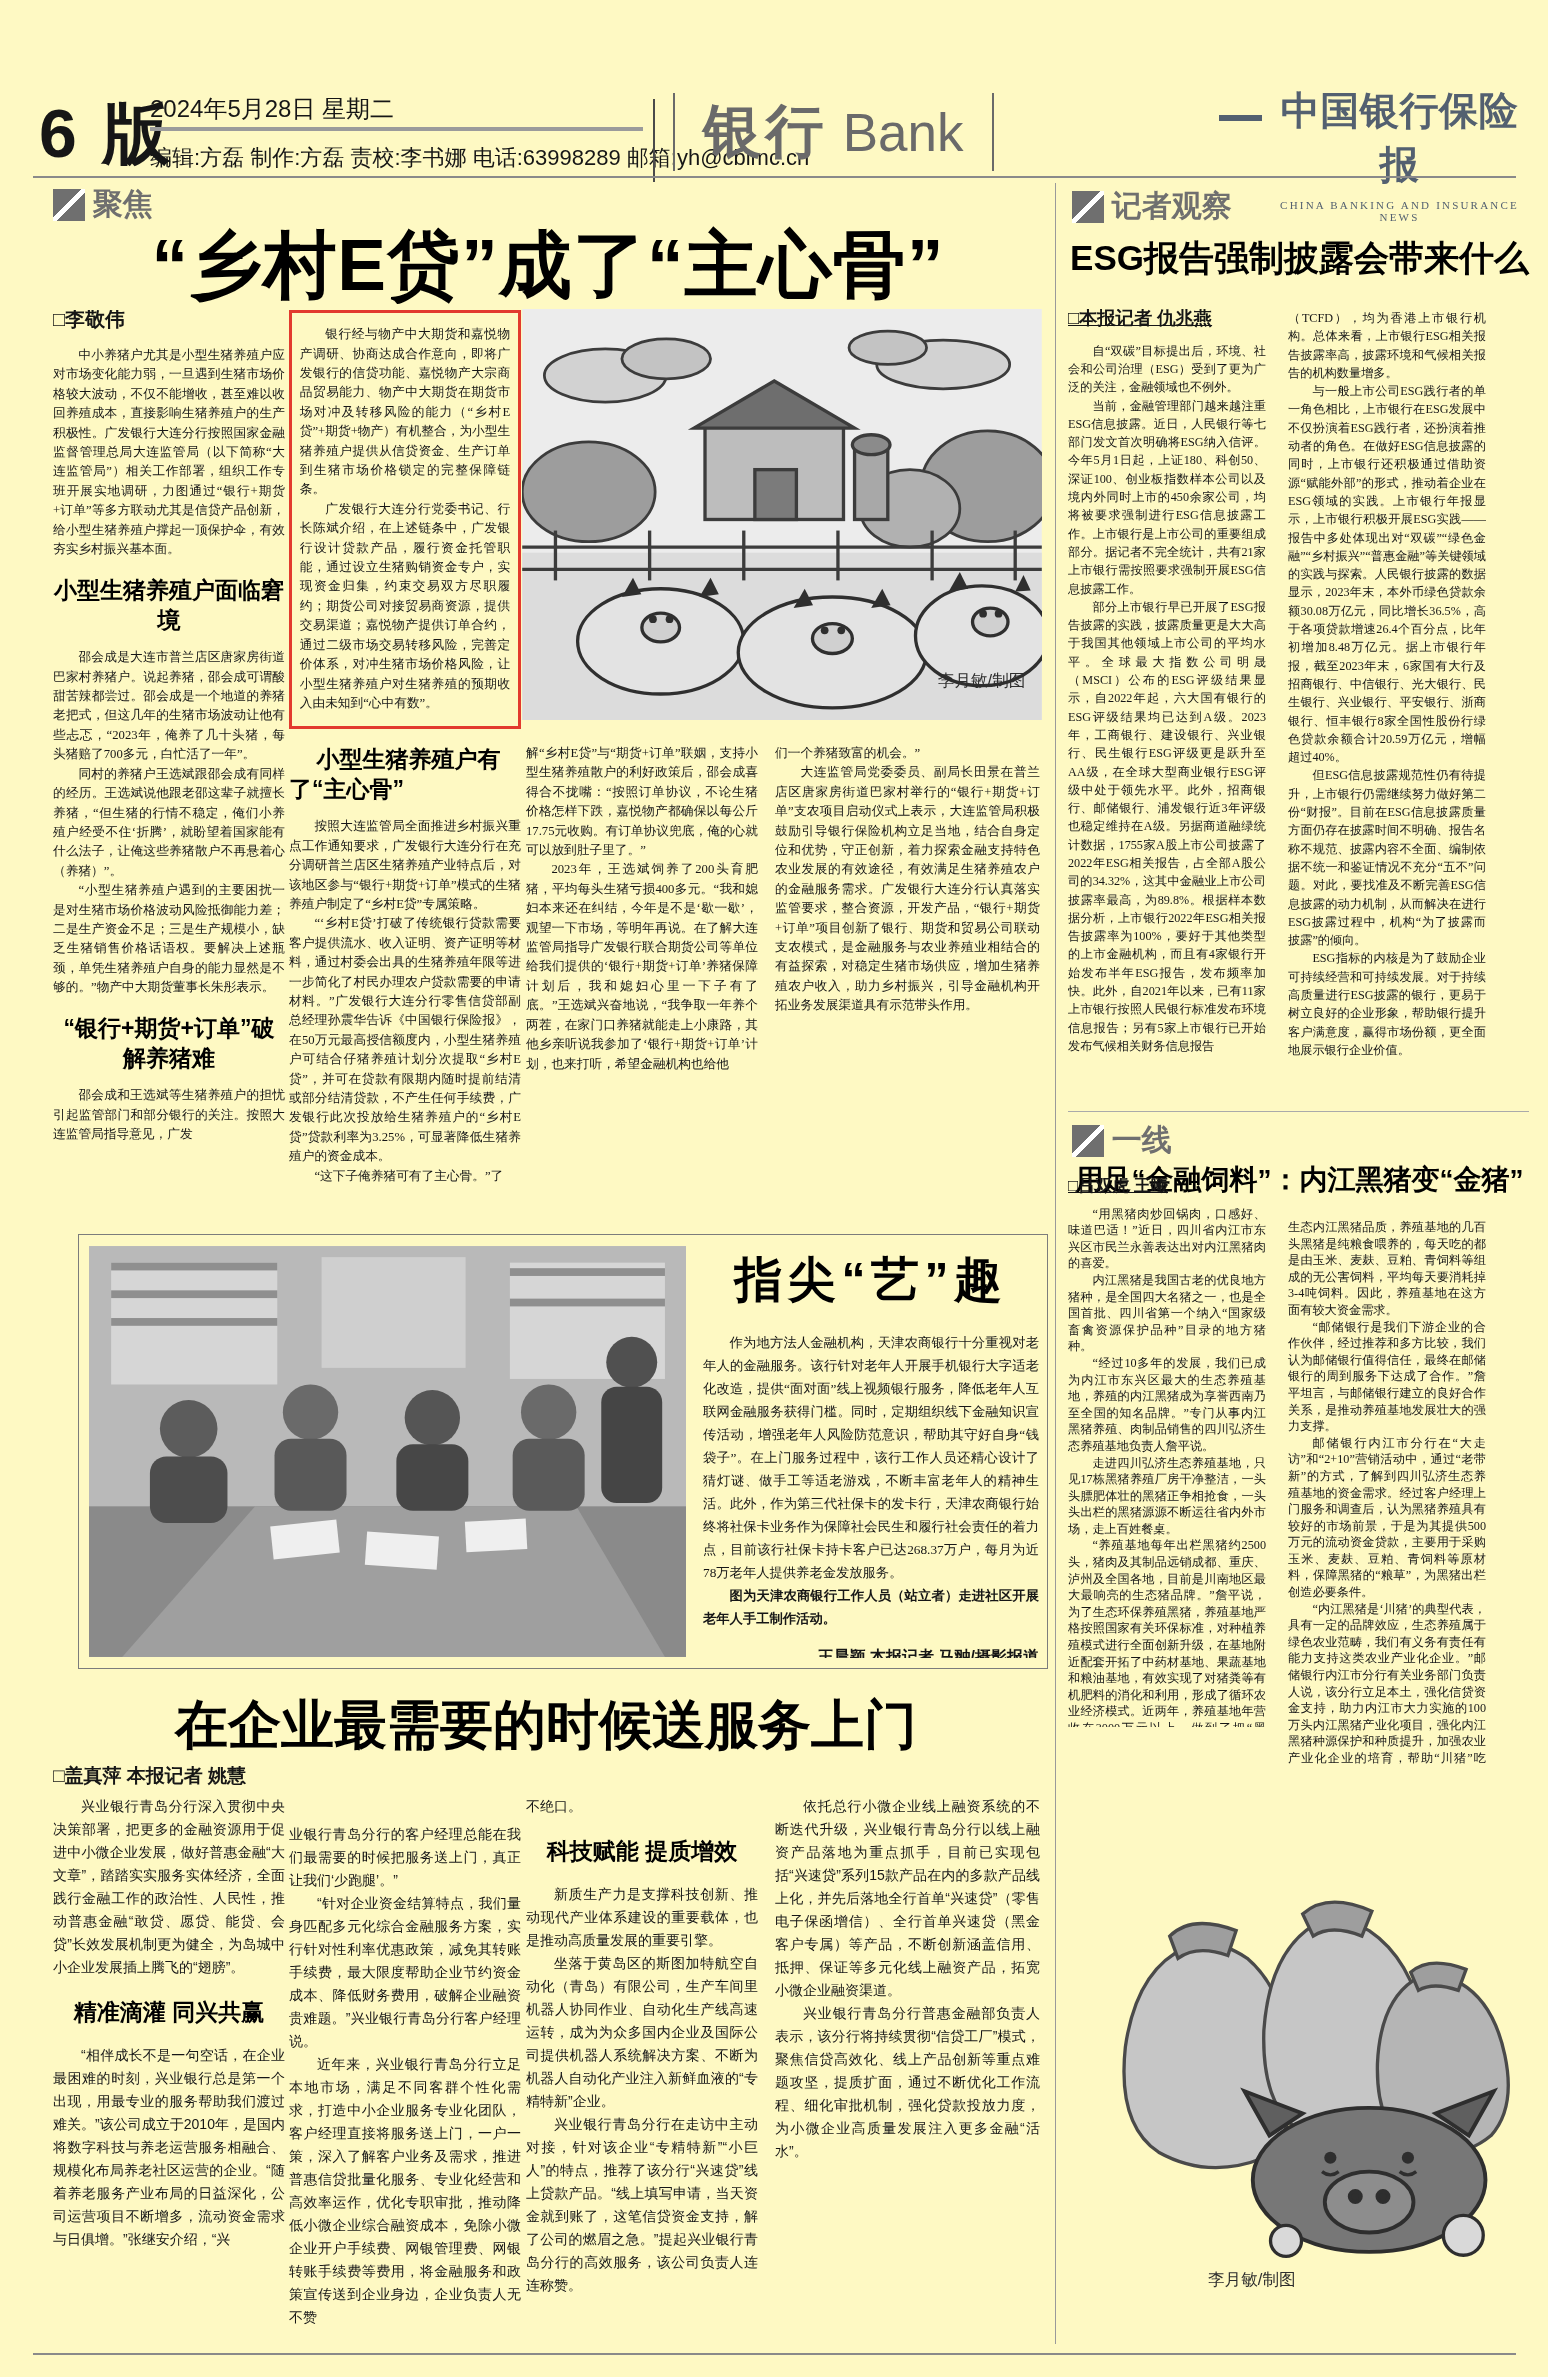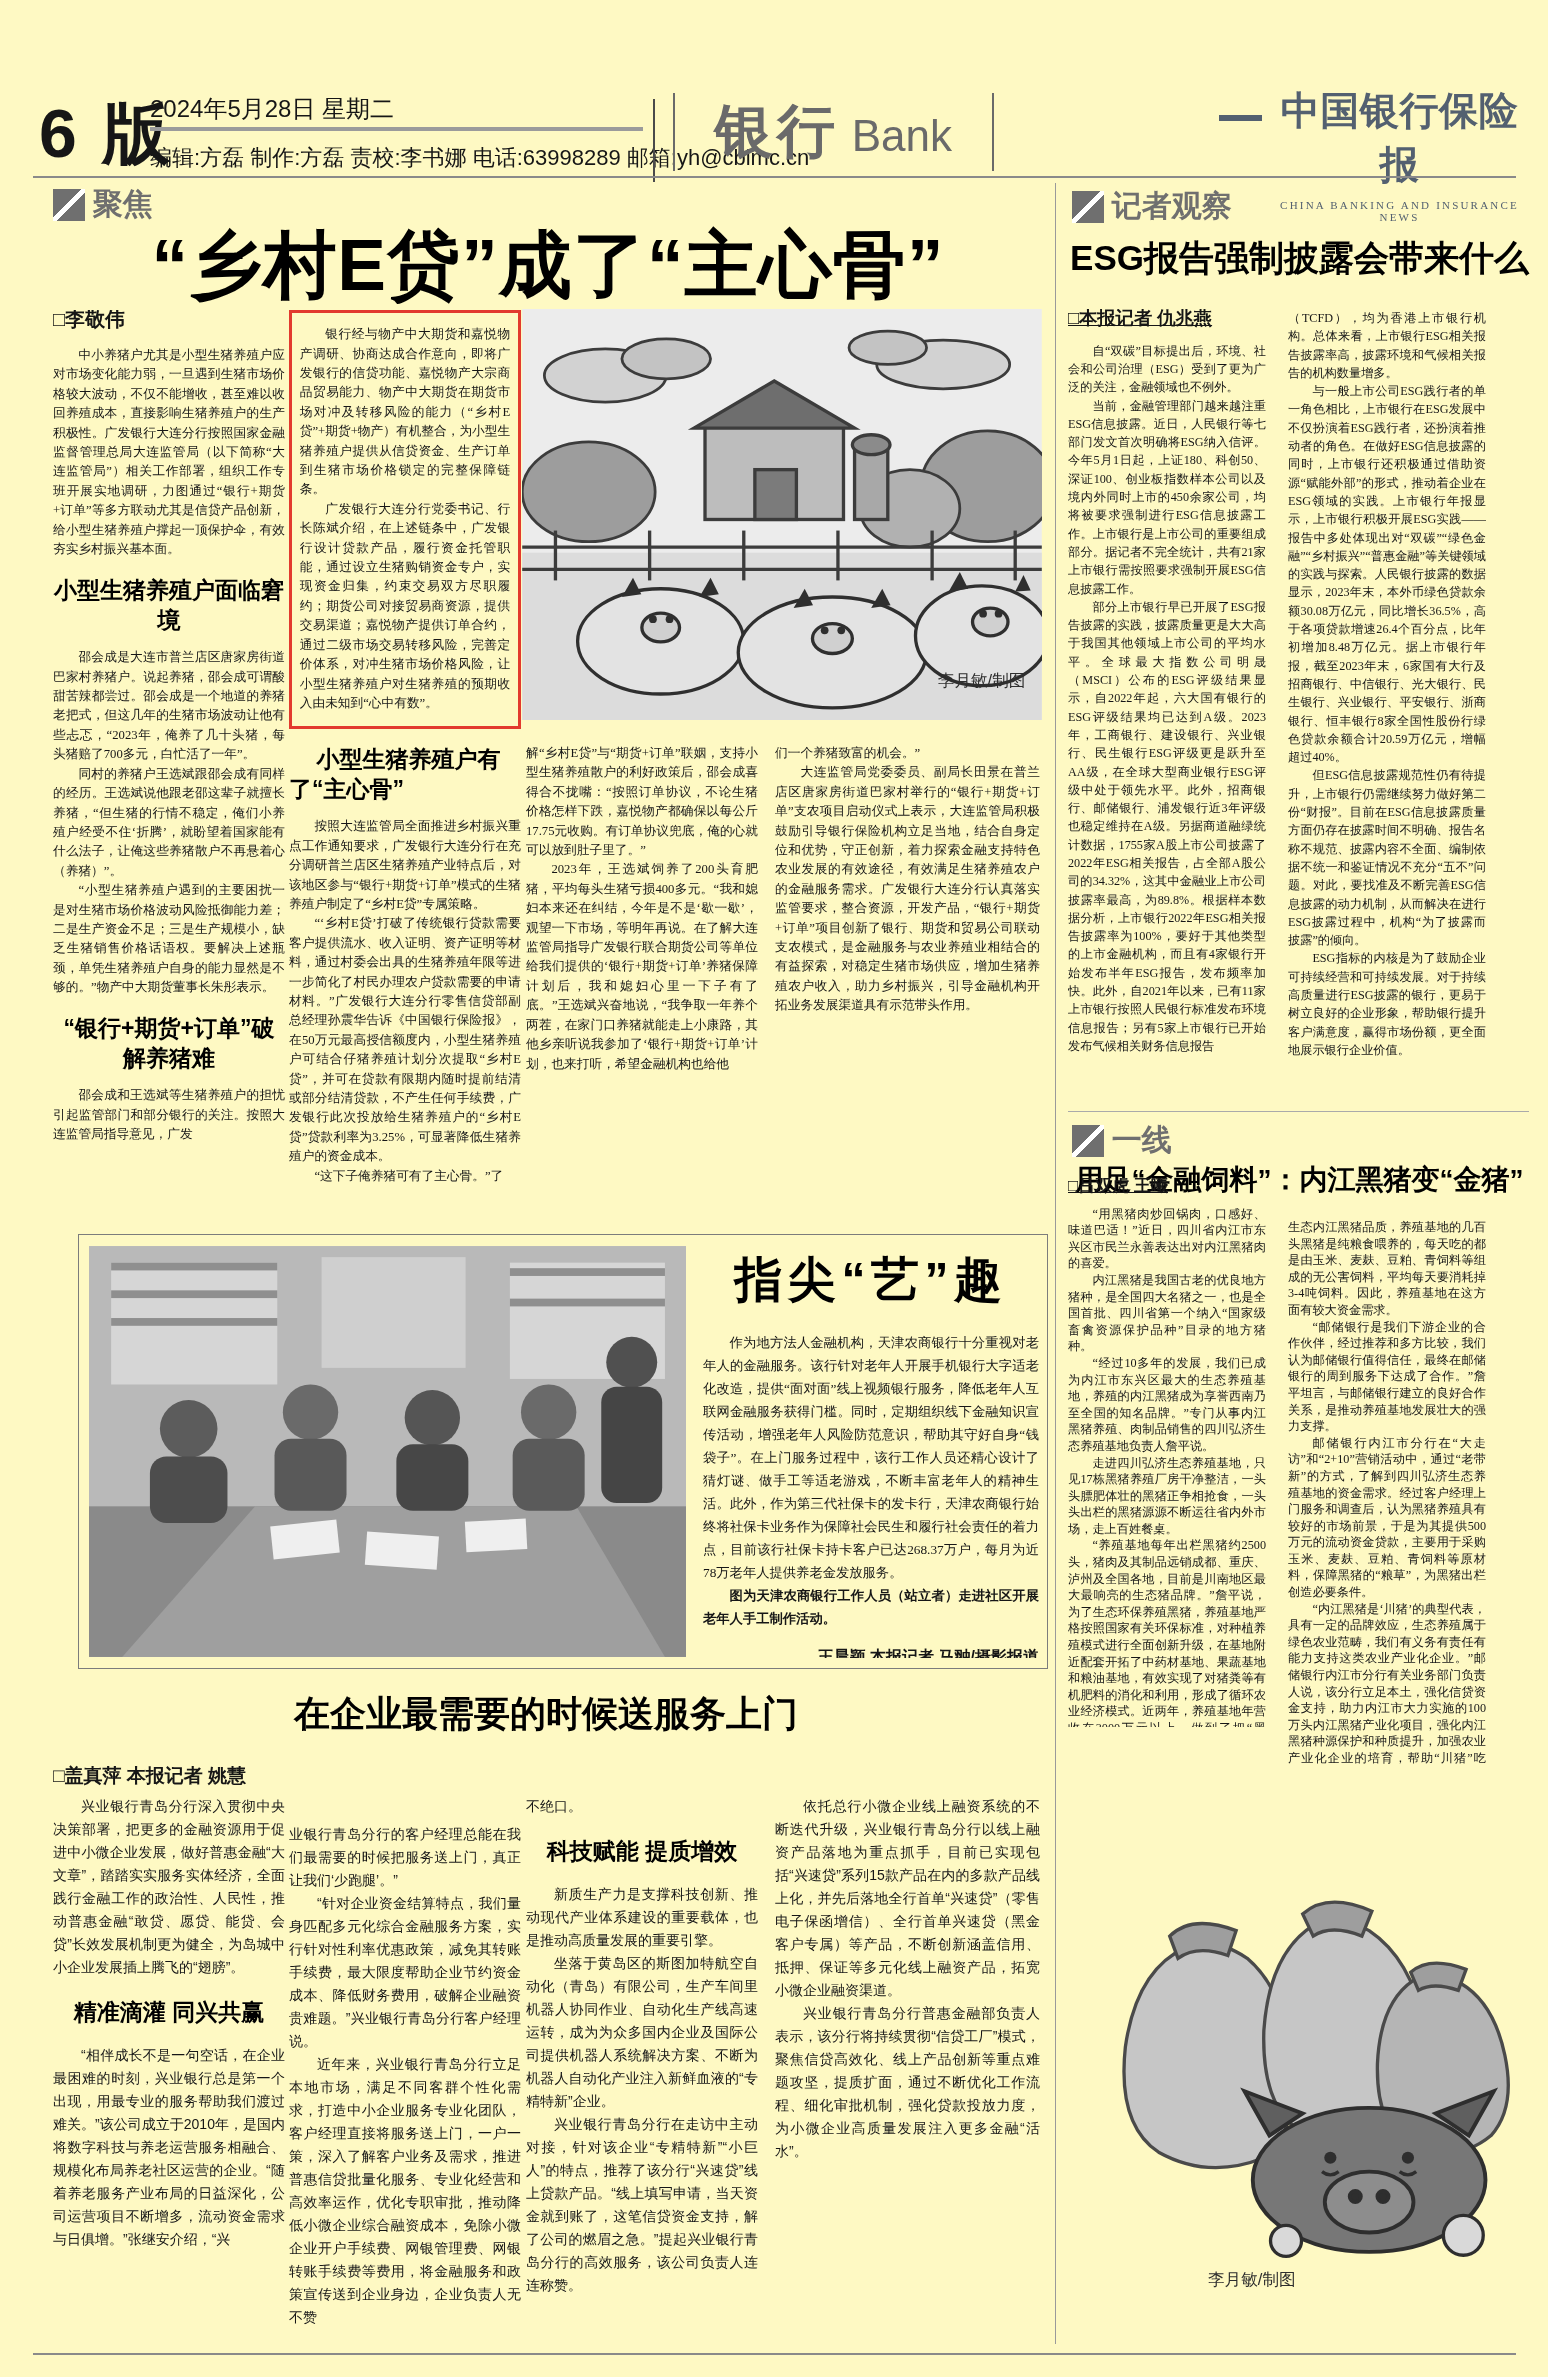--- a/index.html
+++ b/index.html
@@ -11,21 +11,21 @@
 
   
   .edition{left:39px;top:89px;font-size:68px;font-weight:700;font-family:"Liberation Sans",sans-serif;letter-spacing:3.3px;}
   .hdr-date{left:150px;top:93px;font-size:24px;font-family:"Liberation Sans",sans-serif;}
   .hdr-bar{left:150px;top:127px;width:493px;height:4.4px;background:#9b9b9b;}
   .hdr-staff{left:150px;top:143px;font-size:22px;font-family:"Liberation Sans",sans-serif;}
   .hdr-vline{left:653px;top:99px;width:1.7px;height:83px;background:#4a4a4a;}
   .bank-title{left:673px;top:93px;width:288px;text-align:center;color:#6a6a6a;font-family:"Liberation Sans",sans-serif;
               border-left:2.8px solid #6a6a6a;border-right:2.8px solid #6a6a6a;padding:0 14.4px;}
   .bank-cn{font-size:58px;font-weight:700;letter-spacing:4.4px;}
-  .bank-en{font-size:44px;font-weight:400;}
+  .bank-en{font-size:53px;font-weight:400;}
   .mast-dash{left:1219px;top:115px;width:43px;height:5.5px;background:#536070;}
   .masthead{left:1270px;top:84px;width:259px;text-align:center;color:#536070;}
   .mast-cn{font-size:39px;font-weight:700;letter-spacing:0.6px;font-family:"Liberation Sans",sans-serif;}
   .mast-en{font-size:11px;letter-spacing:2.2px;margin-top:6.6px;font-family:"Liberation Serif",serif;}
   .hdr-rule{left:33px;top:176px;width:1483px;height:1.7px;background:#8a8a8a;}
   .page-bottom-rule{left:33px;top:2353px;width:1483px;height:1.7px;background:#8a8a8a;}
 
   
   .tag{display:flex;align-items:center;gap:7.8px;}
   .tag-icon{width:32px;height:32px;background:linear-gradient(135deg,#6f6f6f 0 44%,#ffffff 44% 56%,#6f6f6f 56% 100%);}
@@ -62,21 +62,21 @@
   .tip-photo{left:89px;top:1246px;width:597px;height:411px;}
   .tip-text{left:703px;top:1248px;width:336px;height:410px;overflow:hidden;}
   .tip-headline{font-size:48px;font-weight:900;text-align:center;font-family:"Liberation Sans",sans-serif;
                 letter-spacing:5.5px;margin-bottom:19px;color:#000;}
   .tip-body{font-size:13.3px;line-height:23px;text-align:justify;}
   .tip-caption{font-size:13.3px;line-height:23px;font-weight:700;text-align:justify;}
   .tip-credit{font-size:16px;font-weight:700;text-align:right;margin-top:16.6px;text-indent:0;
               font-family:"Liberation Sans",sans-serif;}
 
   
-  .svc-headline{left:50px;top:1690px;width:992px;text-align:center;font-size:36px;font-weight:900;
+  .svc-headline{left:50px;top:1690px;width:992px;text-align:center;font-size:53px;font-weight:900;
                 font-family:"Liberation Sans",sans-serif;color:#000;}
   .svc-byline{left:53px;top:1763px;font-size:19px;font-weight:700;font-family:"Liberation Sans",sans-serif;}
   .scol{position:absolute;width:232px;top:1795px;height:539px;text-align:justify;overflow:hidden;
         font-size:14px;line-height:23px;font-family:"Liberation Sans",sans-serif;}
   .ssub{font-size:23px;line-height:29px;font-weight:800;text-align:center;text-indent:0;margin:19px 0 16.6px;
         font-family:"Liberation Sans",sans-serif;color:#000;}
 </style>
 </head>
 <body>
 

